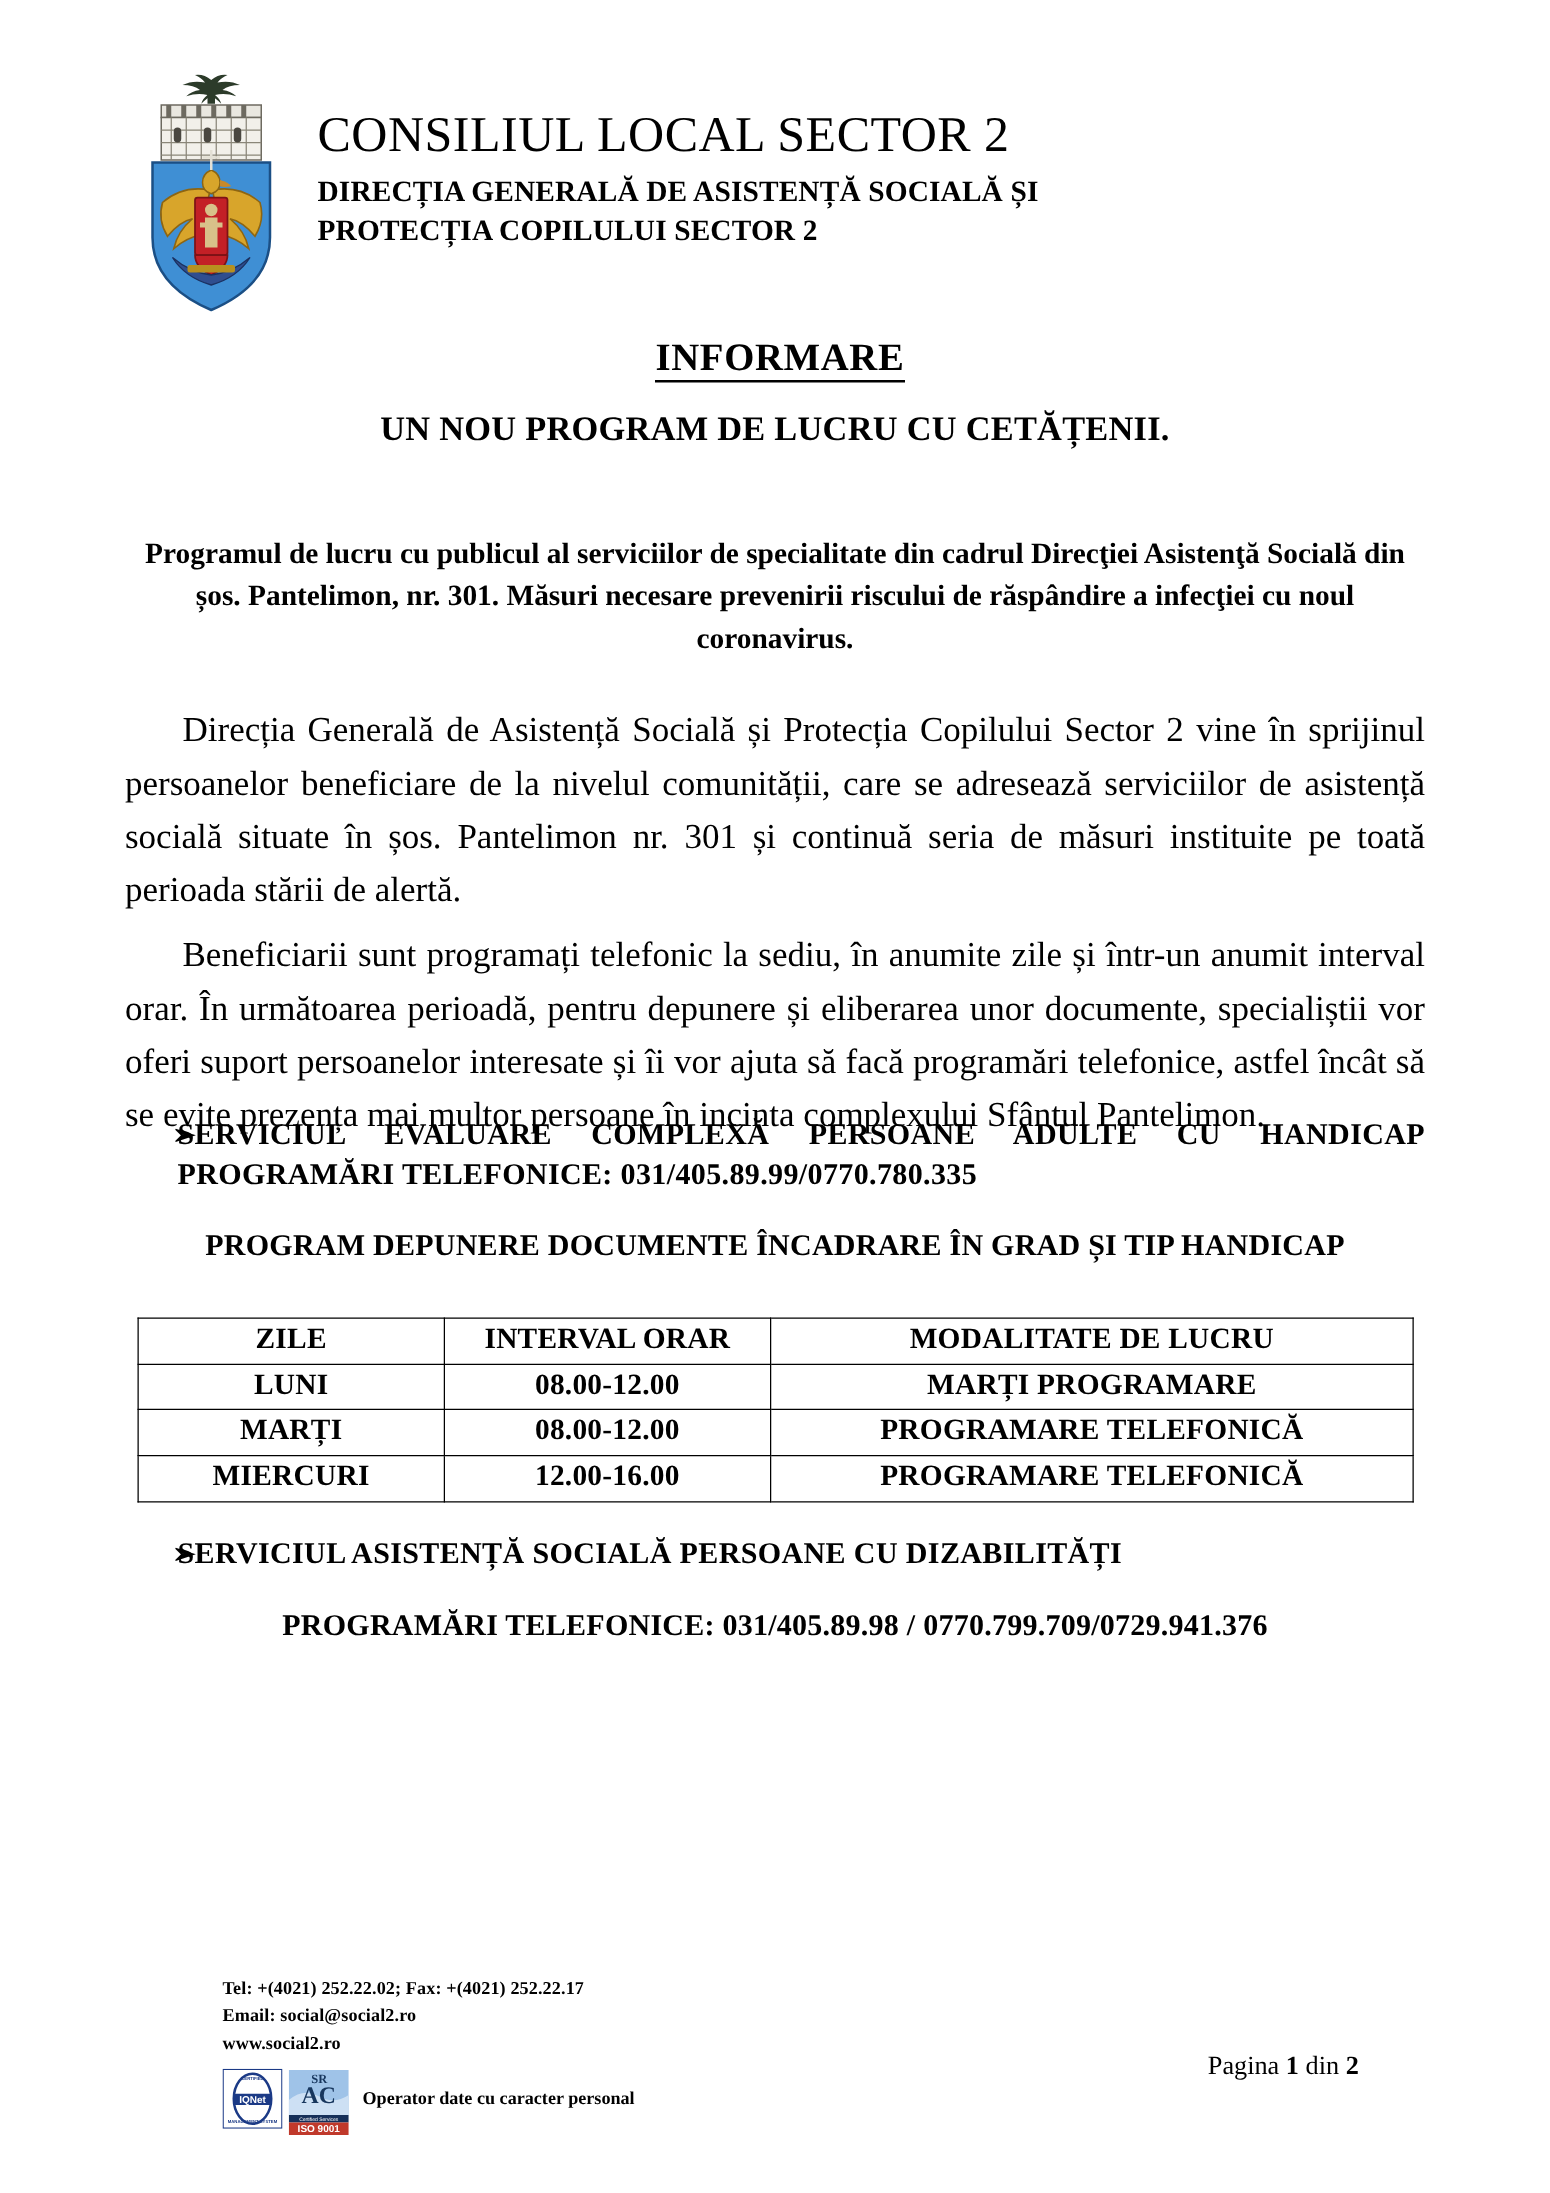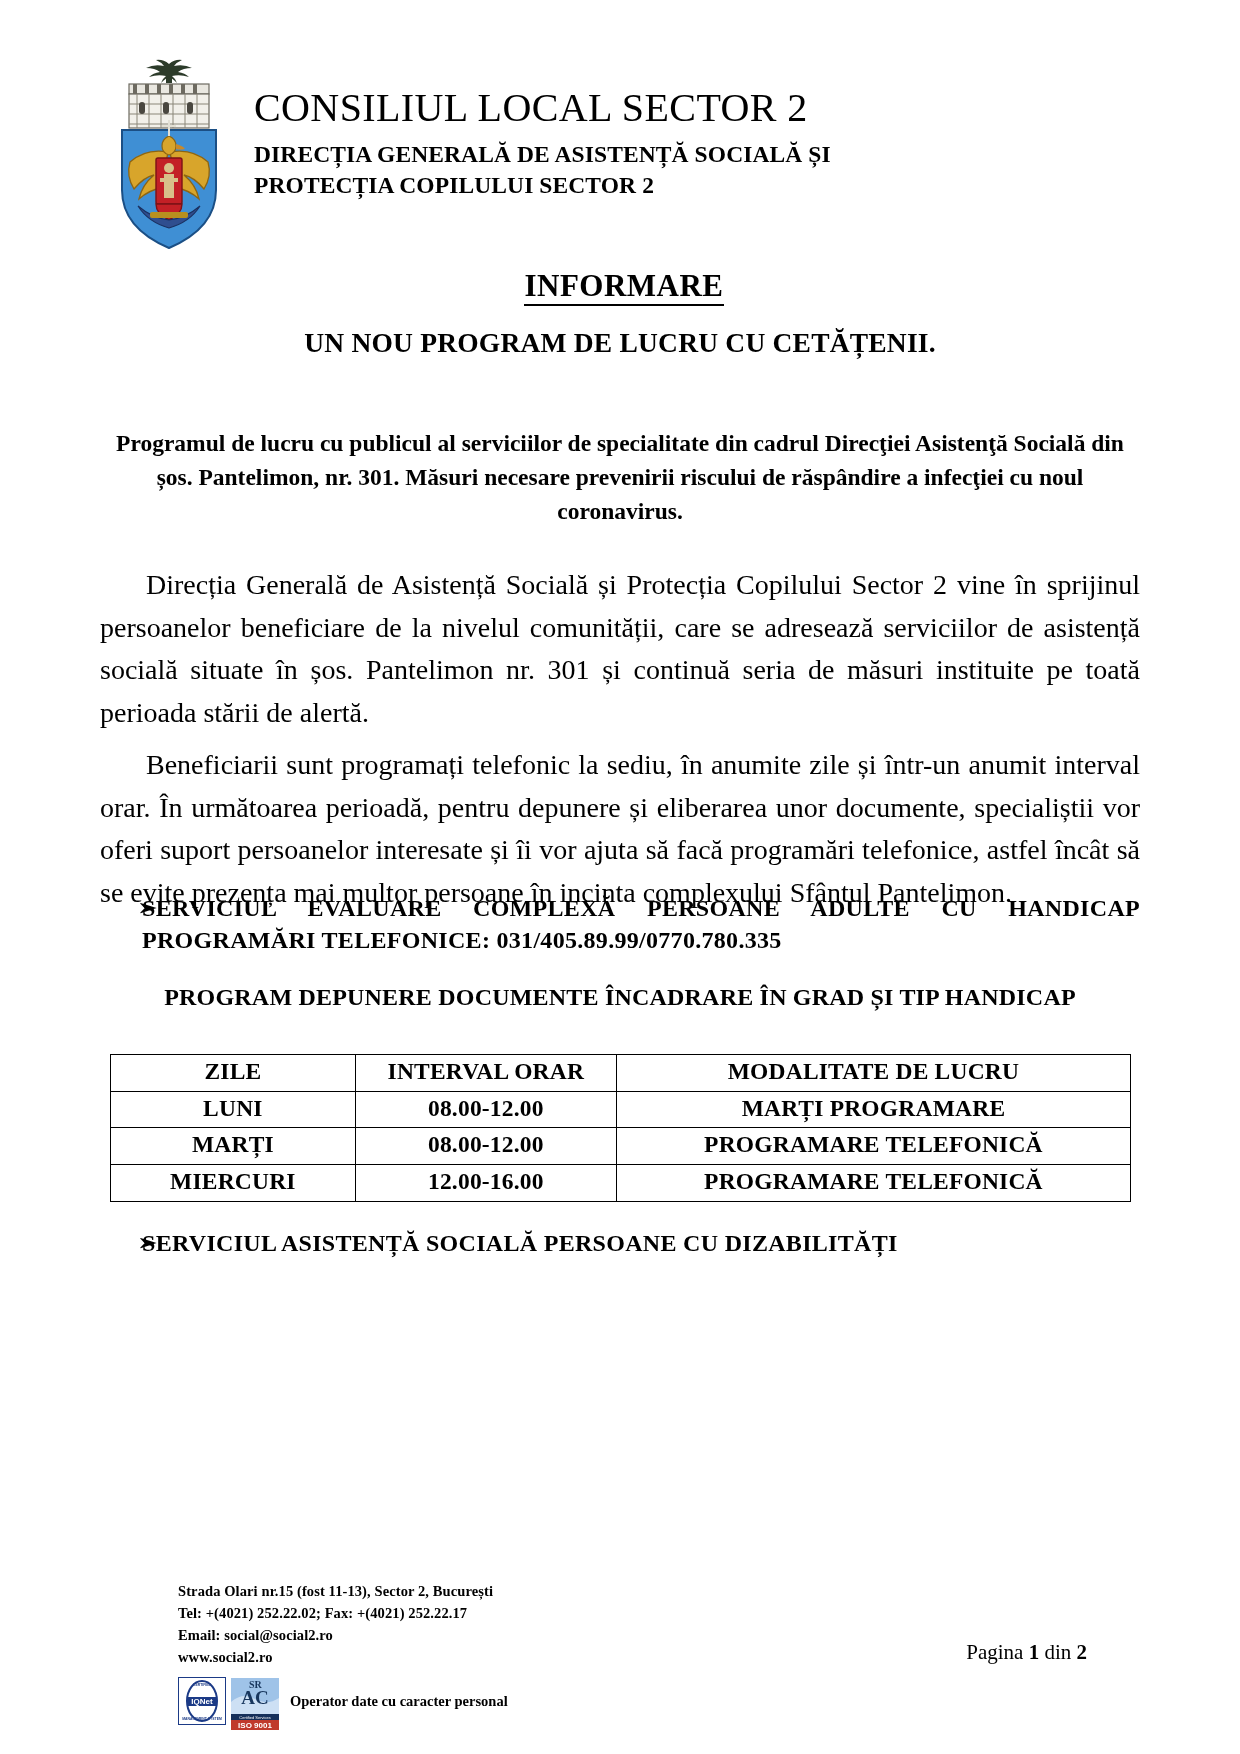--- a/index.html
+++ b/index.html
@@ -344,25 +344,25 @@
         </tr>
       </tbody>
     </table>
   </div>
 
   <div class="bullet-block bullet-2">
     <div class="bullet-row">
       <div class="bullet-mark">➢</div>
       <div class="bullet-text nojust">SERVICIUL ASISTENȚĂ SOCIALĂ PERSOANE CU DIZABILITĂȚI</div>
     </div>
+    <div class="center-bold sub-head">PROGRAMĂRI TELEFONICE: 031/405.89.98 / 0770.799.709/0729.941.376</div>
   </div>
 
   <div class="footer">
     <div class="footer-lines">
-      <div>Strada Olari nr.15 (fost 11-13), Sector 2, București</div>
       <div>Tel: +(4021) 252.22.02; Fax: +(4021) 252.22.17</div>
       <div>Email: social@social2.ro</div>
       <div>www.social2.ro</div>
     </div>
     <div class="footer-badges">
       <div class="badge">
         <svg width="48" height="48" viewBox="0 0 48 48">
           <rect x="0.5" y="0.5" width="47" height="47" fill="#ffffff" stroke="#1b3a86" stroke-width="1"></rect>
           <ellipse cx="24" cy="24" rx="15" ry="20" fill="none" stroke="#1b3a86" stroke-width="2"></ellipse>
           <rect x="9" y="20" width="30" height="9" fill="#1b3a86"></rect>

